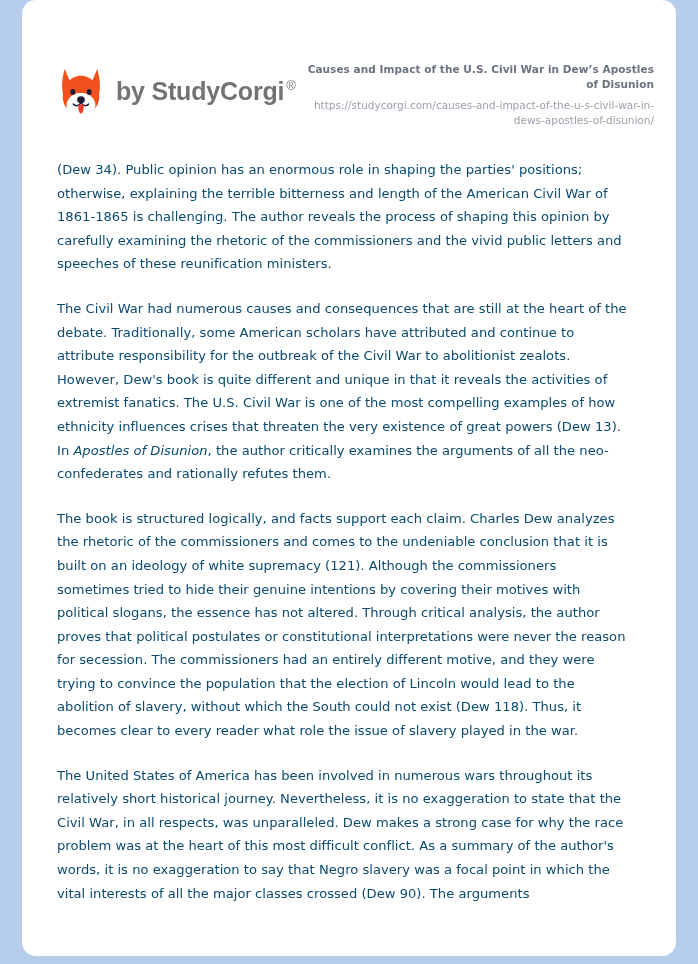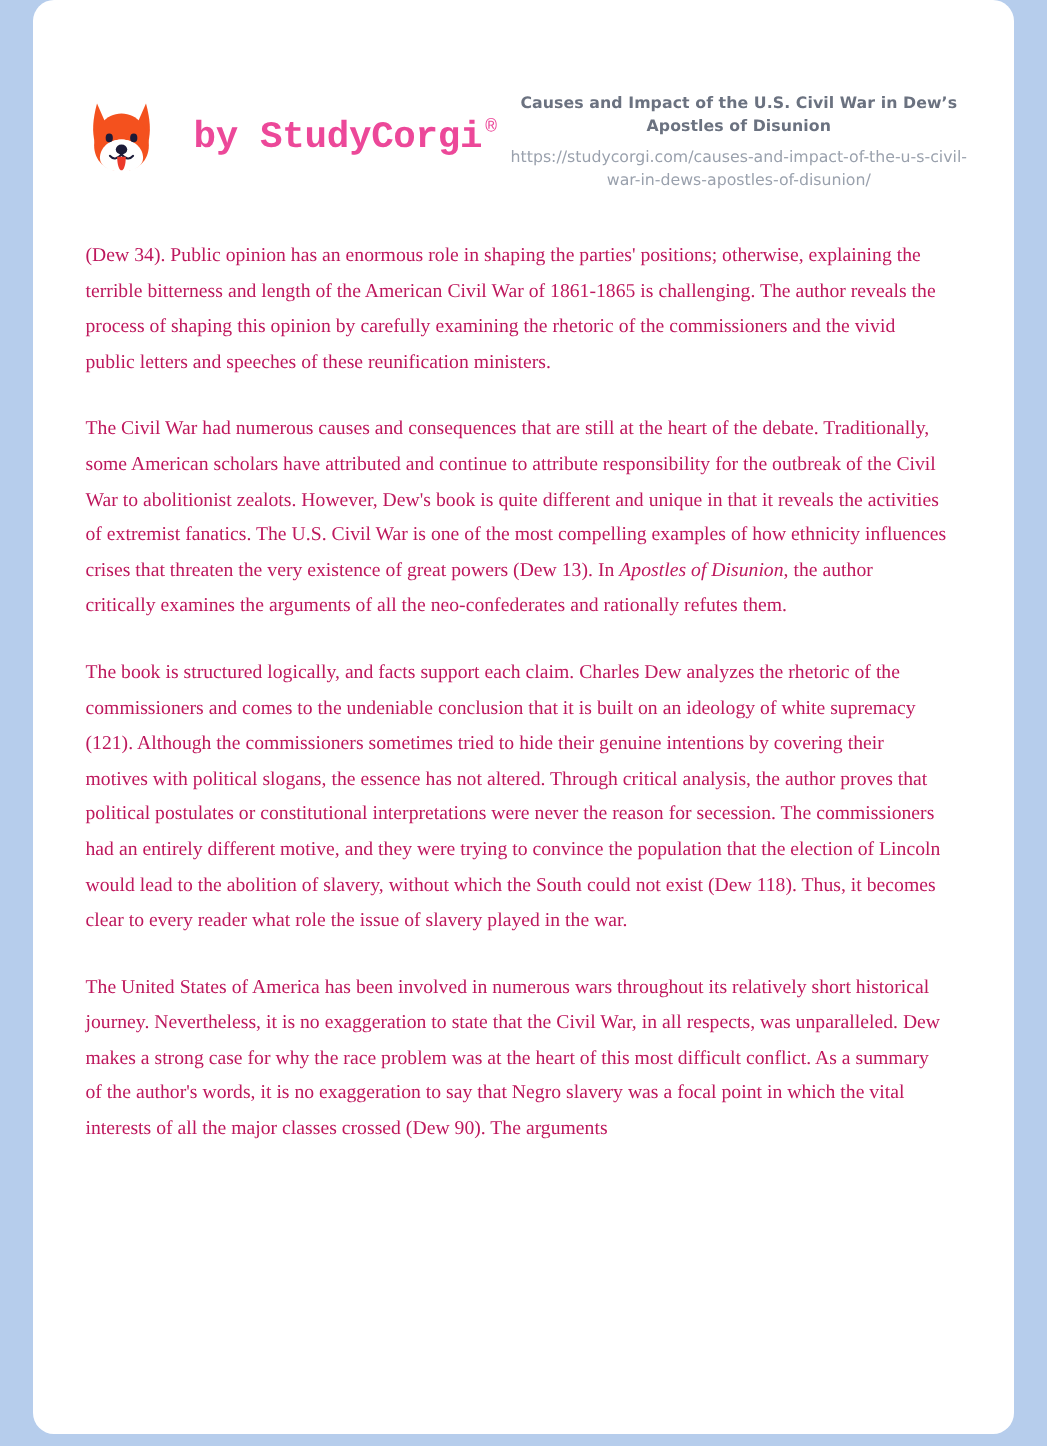--- a/index.html
+++ b/index.html
@@ -38,39 +38,39 @@
     flex: 0 0 auto;
     padding-top: 8px;
   }
   .brand-logo {
     width: 48px;
     height: 50px;
     flex: 0 0 auto;
     display: block;
   }
   .brand-text {
-    margin-left: 24px;
+    margin-left: 11px;
     font-size: 25px;
     font-weight: 700;
-    color: #ec4899;
+    color: #737373;
     letter-spacing: -0.2px;
     white-space: nowrap;
-    font-family: Liberation Mono, monospace;
+    font-family: Liberation Sans, sans-serif;
     position: relative;
   }
   .brand-reg {
     font-size: 13px;
     vertical-align: super;
     font-weight: 400;
     margin-left: 2px;
   }
 
   .doc-meta {
     flex: 0 1 auto;
-    text-align: center;
+    text-align: right;
     max-width: 350px;
     padding-top: 4px;
   }
   .doc-title {
     font-size: 10.5px;
     line-height: 15px;
     font-weight: 700;
     color: #6b7280;
     margin: 0 0 6px 0;
     letter-spacing: 0.05px;
@@ -82,27 +82,26 @@
     margin: 0;
     word-break: break-word;
     font-weight: 400;
   }
 
   
   .page-body {
     padding: 30px 45px 0 35px;
   }
   .para {
-    color: #be185d;
+    color: #0c4a6e;
     font-size: 13.1px;
     line-height: 23.6px;
     margin: 0 0 21px 0;
     text-align: left;
     letter-spacing: 0.02px;
-    font-family: Liberation Serif, serif;
   }
   .para:last-child { margin-bottom: 16px; }
   .para em { font-style: italic; }
 </style>
 </head>
 <body>
 
 <div class="page">
 
   <div class="page-header">

